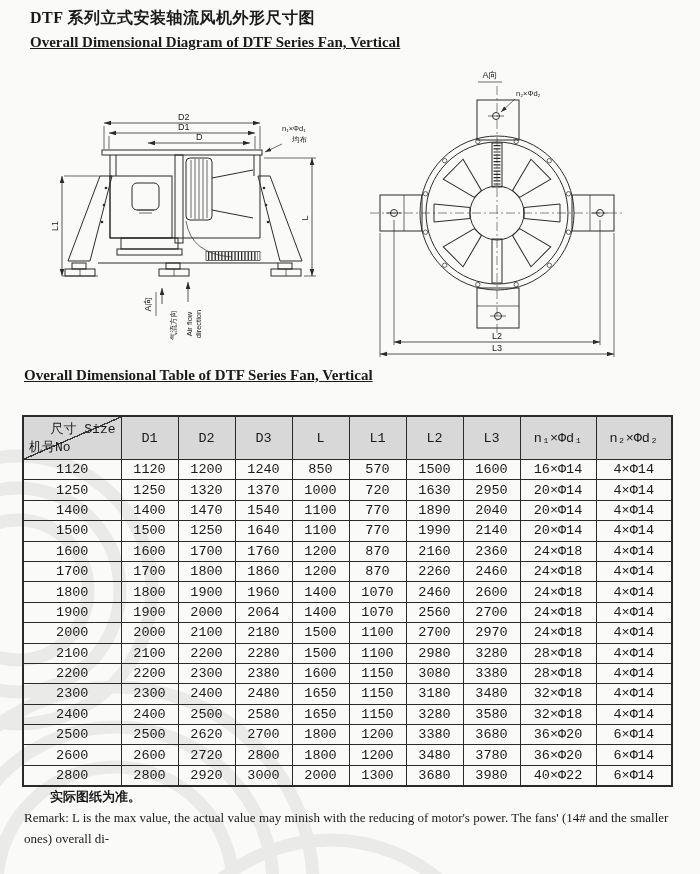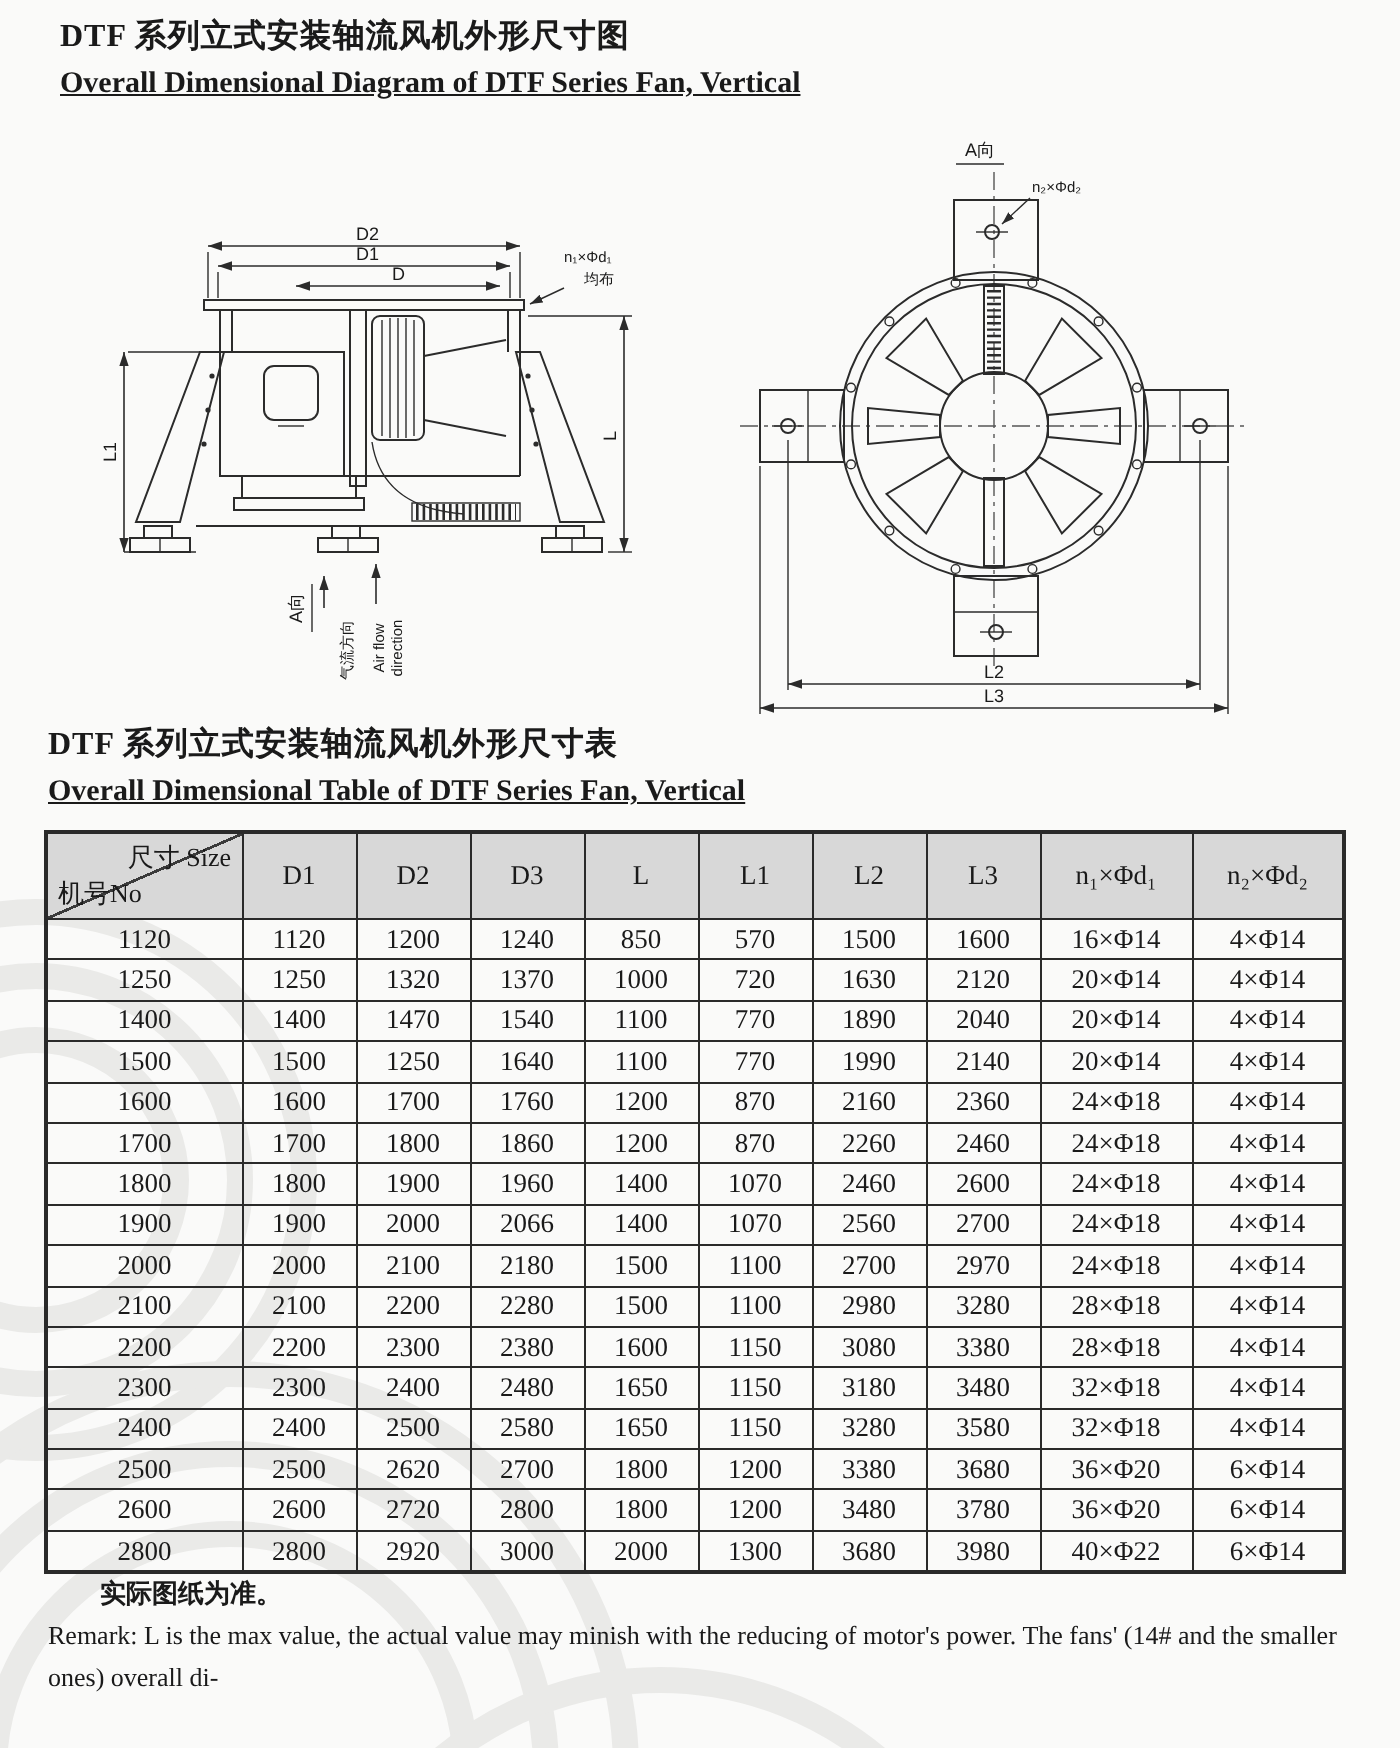--- a/index.html
+++ b/index.html
@@ -31,20 +31,21 @@
   .dimtxt-s{font-family:"Liberation Sans","DejaVu Sans",sans-serif;font-size:7.5px;fill:#1a1a1a;stroke:none;}
   .fillb{fill:#2b2b2b;stroke:none;}
   .hatch{stroke:#2b2b2b;stroke-width:8;stroke-dasharray:1.3 2;fill:none;}
   .hatch2{stroke:#2b2b2b;stroke-width:7;stroke-dasharray:1.2 2;fill:none;}
 
   #size-table{
     position:absolute;left:22px;top:415px;
     border-collapse:collapse;table-layout:fixed;
     width:650px;
     font-size:13.5px;
+    font-family:Liberation Mono, monospace;
   }
   #size-table th,#size-table td{
     border:1px solid #2a2a2a;
     text-align:center;vertical-align:middle;
     padding:0;
     font-weight:normal;
     background:transparent;
   }
   #size-table{border:2px solid #2a2a2a;}
   #size-table thead th{height:42px;background:#d8d8d8;}
@@ -252,21 +253,20 @@
         <text class="dimtxt" x="477" y="281" text-anchor="middle">L2</text>
         <line class="thin" x1="360" y1="175" x2="360" y2="299"></line>
         <line class="thin" x1="594" y1="175" x2="594" y2="299"></line>
         <line class="dimline" x1="360" y1="296" x2="594" y2="296" marker-start="url(#ah)" marker-end="url(#ah)"></line>
         <text class="dimtxt" x="477" y="293" text-anchor="middle">L3</text>
       </g>
     </svg>
   </div>
 
   <div id="hdr2" class="title-block">
-    <div class="t-zh">DTF 系列立式安装轴流风机外形尺寸表</div>
     <div class="t-en">Overall Dimensional Table of DTF Series Fan, Vertical</div>
   </div>
 
   <table id="size-table">
     <colgroup>
       <col style="width:98px">
       <col style="width:57px">
         <col style="width:57px">
         <col style="width:57px">
         <col style="width:57px">
@@ -307,21 +307,21 @@
           <td>4×Φ14</td>
         </tr>
         <tr>
           <td>1250</td>
           <td>1250</td>
           <td>1320</td>
           <td>1370</td>
           <td>1000</td>
           <td>720</td>
           <td>1630</td>
-          <td>2120</td>
+          <td>2950</td>
           <td>20×Φ14</td>
           <td>4×Φ14</td>
         </tr>
         <tr>
           <td>1400</td>
           <td>1400</td>
           <td>1470</td>
           <td>1540</td>
           <td>1100</td>
           <td>770</td>
@@ -375,21 +375,21 @@
           <td>1070</td>
           <td>2460</td>
           <td>2600</td>
           <td>24×Φ18</td>
           <td>4×Φ14</td>
         </tr>
         <tr>
           <td>1900</td>
           <td>1900</td>
           <td>2000</td>
-          <td>2066</td>
+          <td>2064</td>
           <td>1400</td>
           <td>1070</td>
           <td>2560</td>
           <td>2700</td>
           <td>24×Φ18</td>
           <td>4×Φ14</td>
         </tr>
         <tr>
           <td>2000</td>
           <td>2000</td>

